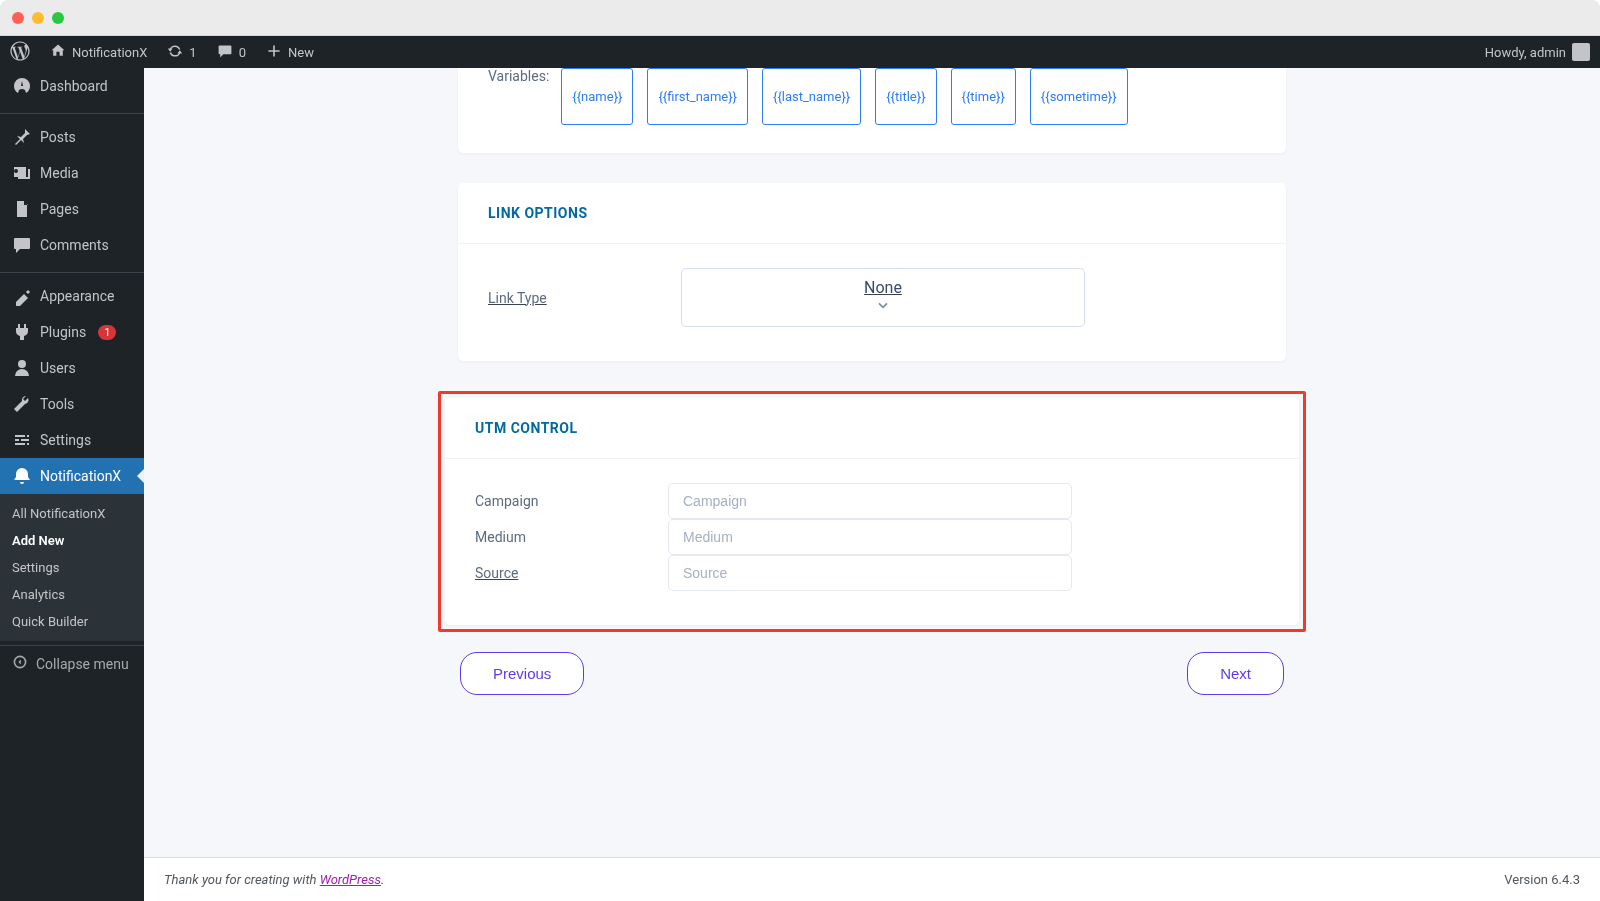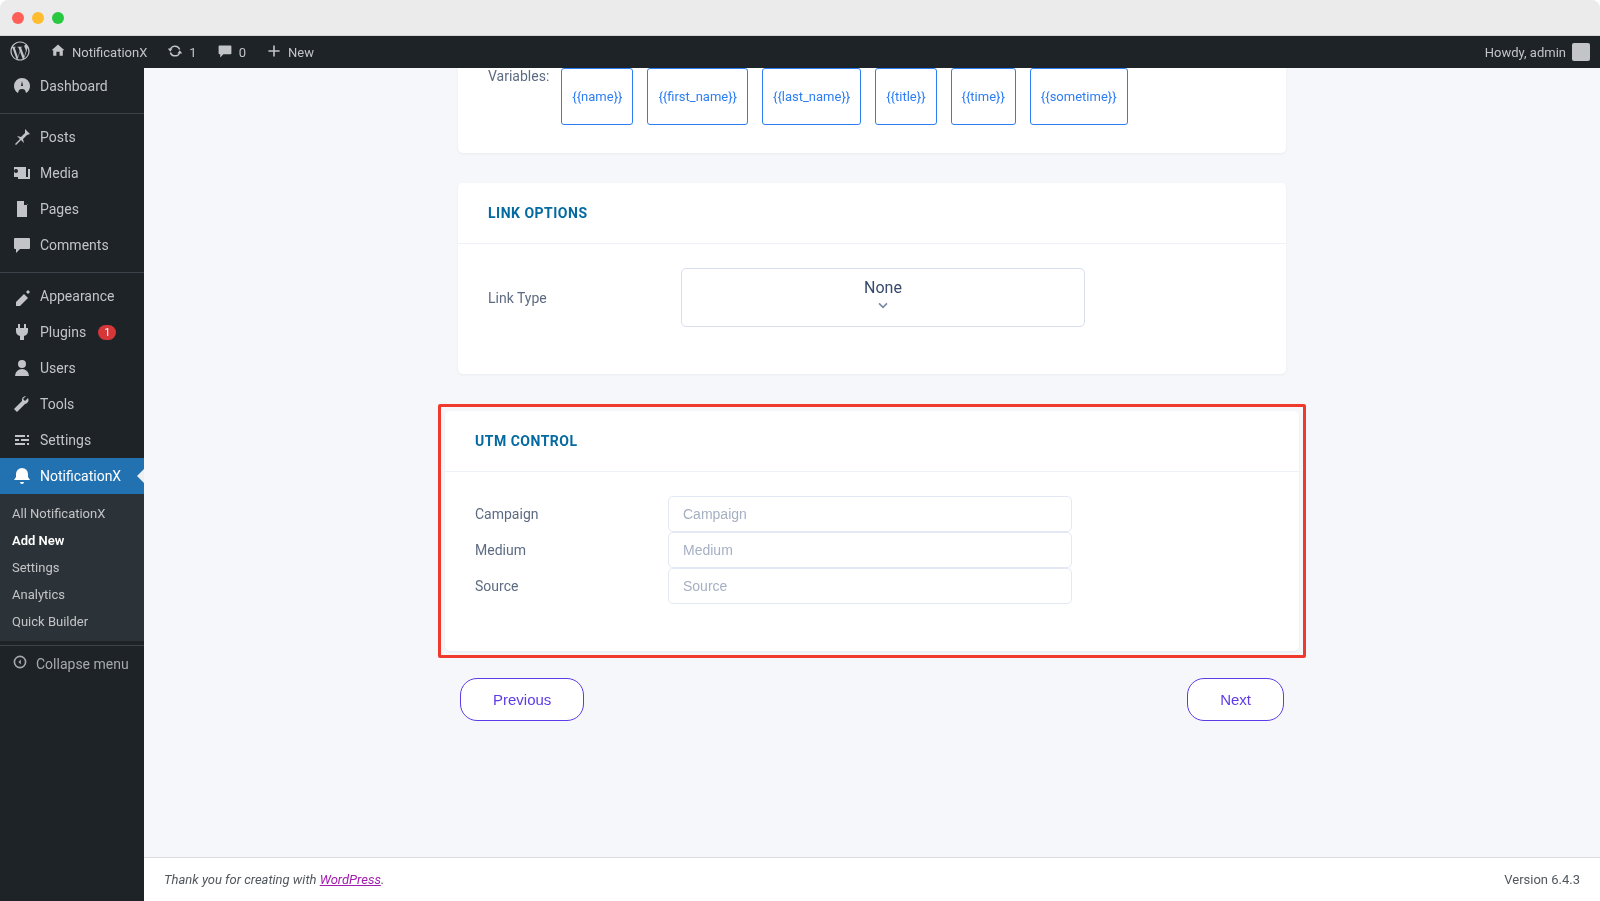--- a/index.html
+++ b/index.html
@@ -93,21 +93,21 @@
     padding: 22px 30px;
     border-bottom:1px solid #eef1f7;
   }
   .card-header h2 {
     font-size:14px; font-weight:700; color:#0369a1; letter-spacing:0.5px;
   }
   .card-body { padding: 24px 30px 30px; }
   .form-row {
     display:flex; align-items:center; 
   }
-  .form-row:last-child { margin-bottom:17px;}
+  .form-row:last-child { margin-bottom:4px;text-decoration:underline;}
   .form-label {
     width:193px; font-size:14px; color:#5d6b82;
   }
   .form-control-wrap { flex:0 0 404px; }
   .select {
     display:flex; align-items:center; justify-content:space-between;
     border:1px solid #d7def0; border-radius:5px; padding:9px 14px;
     font-size:16px; color:#374a6b; cursor:pointer; background:#fff;flex-direction:column;
   }
   .select svg { width:16px; height:16px; }

